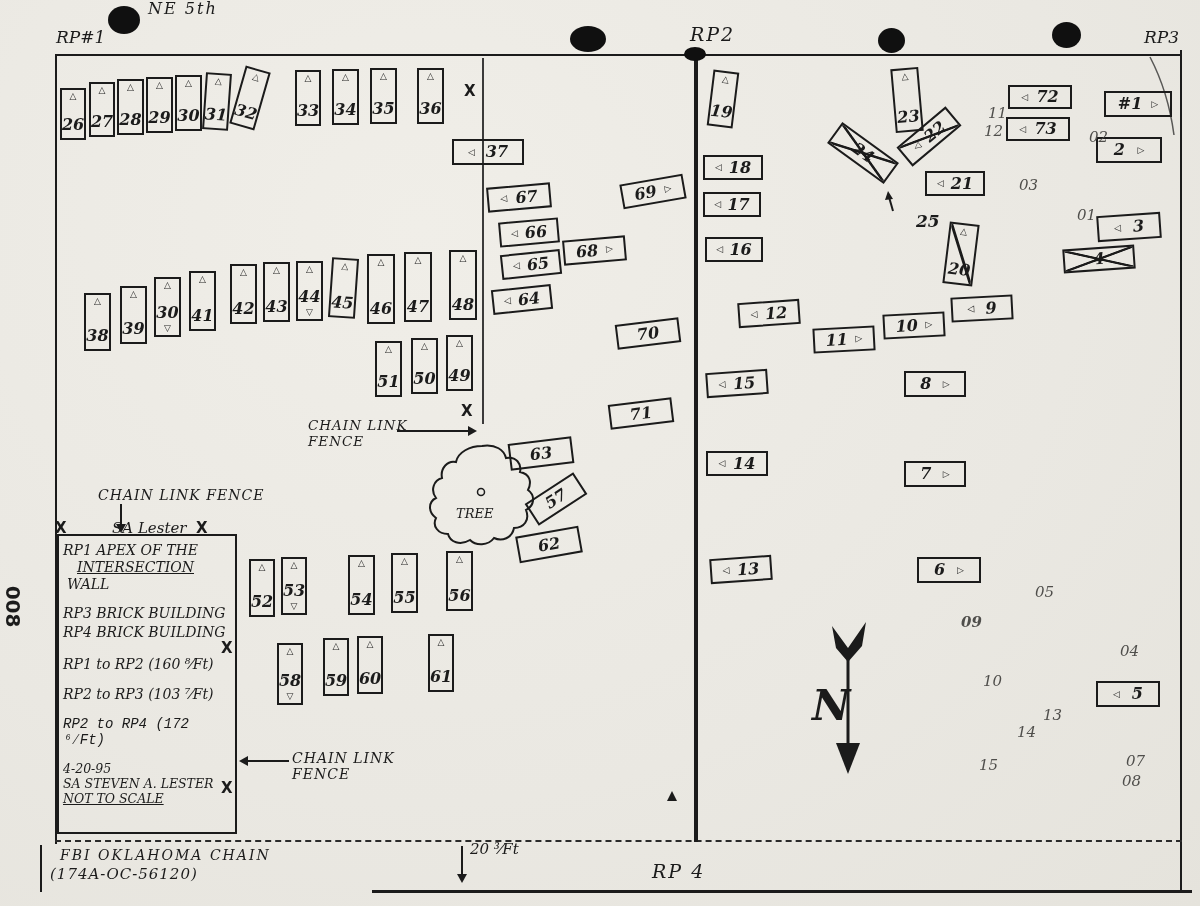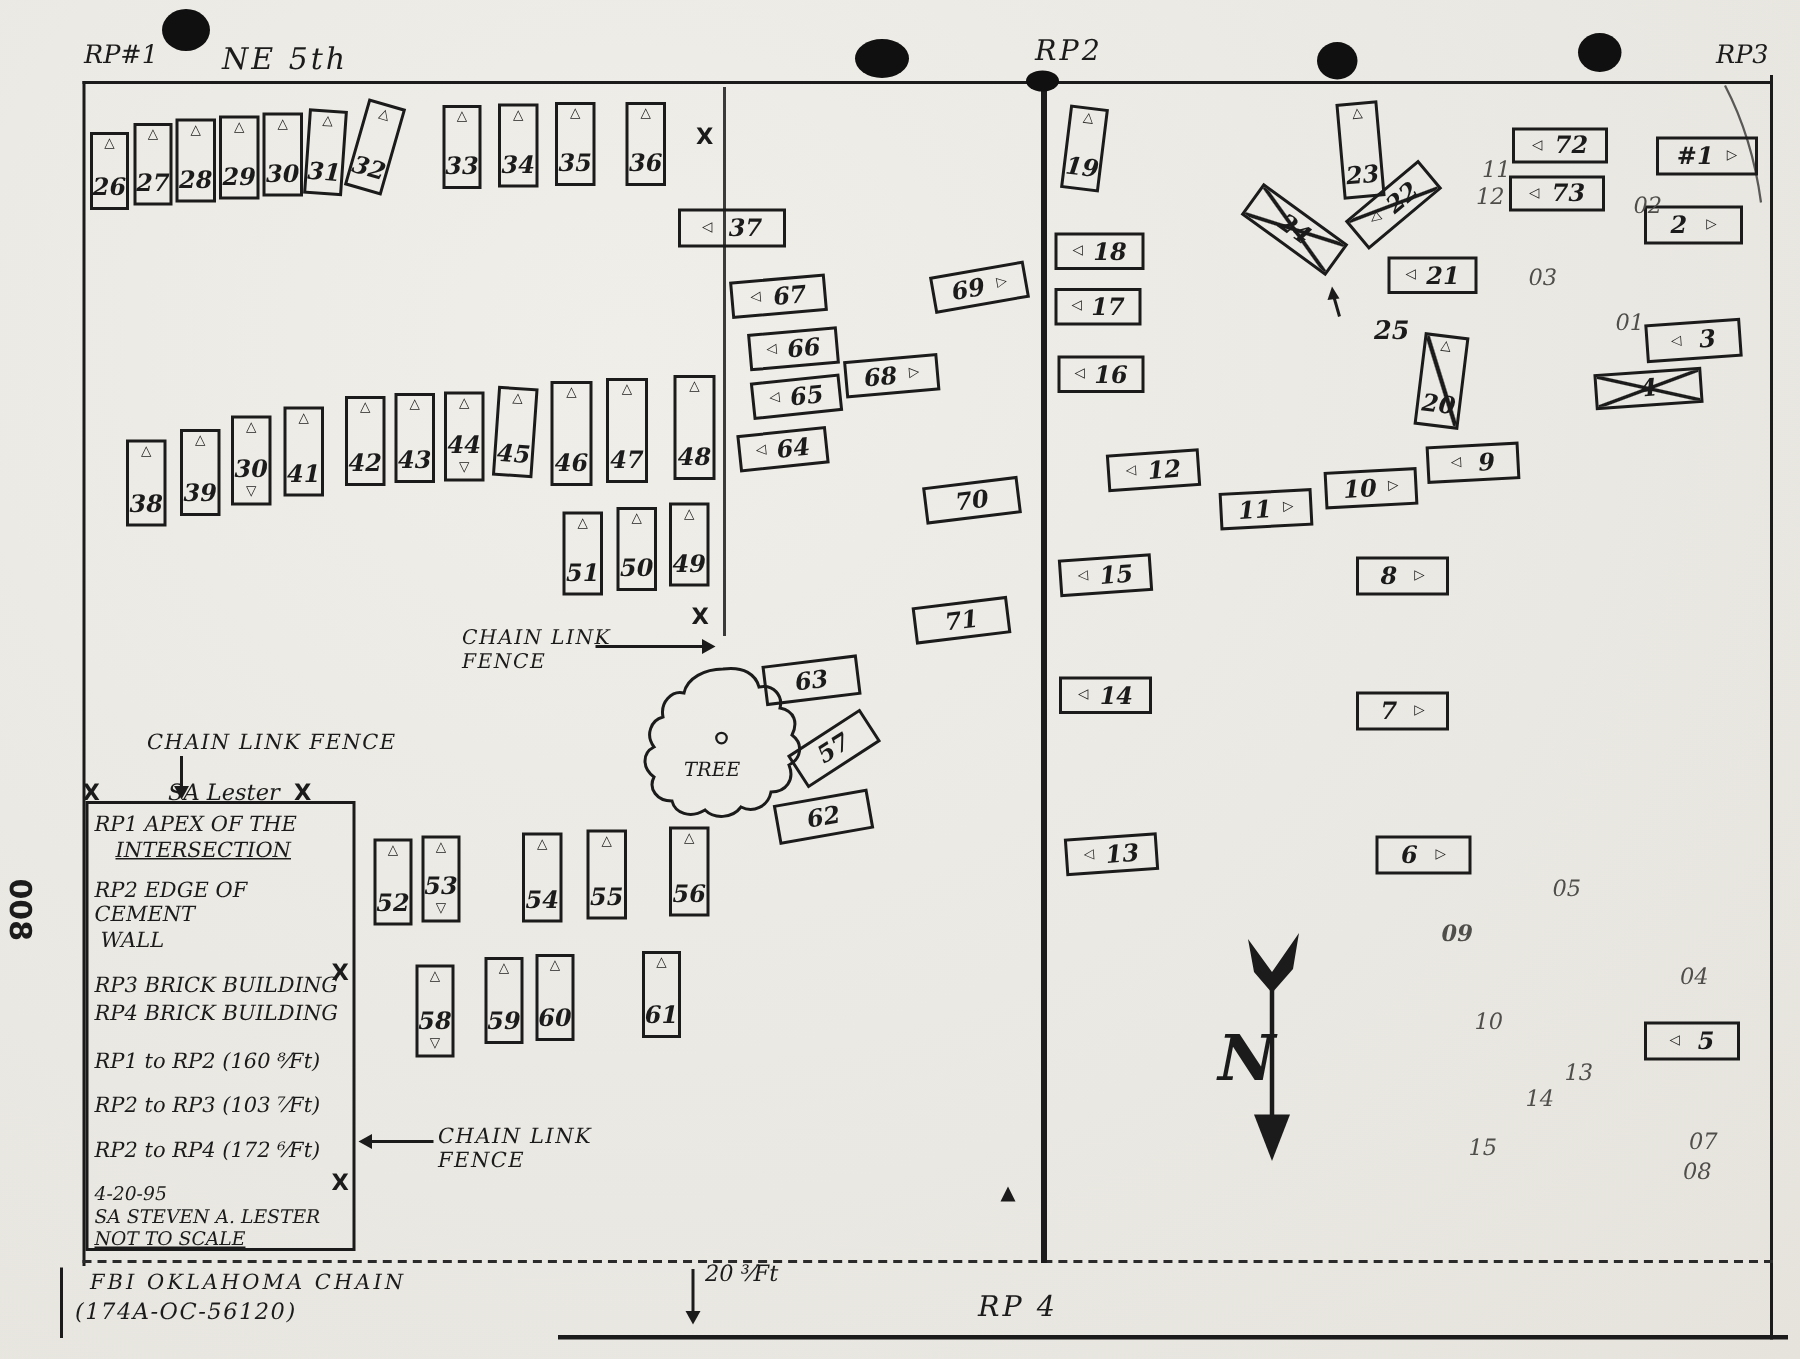--- a/index.html
+++ b/index.html
@@ -42,21 +42,21 @@
   <div class="line" style="left:55px;top:54px;width:2px;height:790px;"></div>
   <div class="line" style="left:1180px;top:50px;width:2px;height:843px;"></div>
   <div class="dashed" style="left:55px;top:840px;width:1127px;height:0;"></div>
   <div class="line" style="left:372px;top:890px;width:820px;height:3px;"></div>
   <div class="line" style="left:40px;top:845px;width:2px;height:47px;"></div>
 
   <div class="line" style="left:694px;top:56px;width:4px;height:786px;"></div>
   <div class="line" style="left:482px;top:58px;width:2px;height:366px;opacity:.85;"></div>
 
   <div class="label hand" style="left:56px;top:28px;font-size:17px;">RP#1</div>
-  <div class="label hand" style="left:148px;top:28px;font-size:20px;letter-spacing:2px;">NE 5th</div>
+  <div class="label hand" style="left:148px;top:0;font-size:16px;letter-spacing:2px;">NE 5th</div>
   <div class="label hand" style="left:690px;top:24px;font-size:19px;letter-spacing:2px;">RP2</div>
   <div class="label hand" style="left:1144px;top:28px;font-size:17px;">RP3</div>
 
   <div class="label" style="left:-8px;top:595px;font-size:20px;font-weight:bold;font-family:'DejaVu Sans',sans-serif;transform:rotate(90deg);">008</div>
 
   <div class="label hand caps" style="left:308px;top:418px;font-size:13.5px;">CHAIN LINK
 FENCE</div>
   <div class="label hand caps" style="left:98px;top:487px;font-size:14px;">CHAIN LINK FENCE</div>
   <div class="label hand caps" style="left:292px;top:750px;font-size:14px;">CHAIN LINK
 FENCE</div>
@@ -67,27 +67,26 @@
   <div class="label hand" style="left:470px;top:841px;font-size:15px;">20 ³⁄Ft</div>
   <div class="label hand" style="left:652px;top:861px;font-size:19px;letter-spacing:2px;">RP 4</div>
 
   <div class="label hand" style="left:60px;top:847px;font-size:14px;letter-spacing:2px;">FBI  OKLAHOMA  CHAIN</div>
   <div class="label hand" style="left:50px;top:866px;font-size:15px;letter-spacing:1px;">(174A-OC-56120)</div>
 
   <div class="label hand" style="left:112px;top:520px;font-size:15px;">SA Lester</div>
   <div id="legend-box">
       <div class="lg-line" style="margin-top: 2px;">RP1 APEX OF THE</div>
       <div class="lg-line" style="padding-left: 14px; text-decoration: underline;">INTERSECTION</div>
-      <div class="lg-line" style="margin-top: 10px;">RP2 EDGE OF CEMENT</div>
       <div class="lg-line" style="padding-left: 4px;">WALL</div>
       <div class="lg-line" style="margin-top: 13px;">RP3 BRICK BUILDING</div>
       <div class="lg-line" style="margin-top: 2px;">RP4 BRICK BUILDING</div>
       <div class="lg-line" style="margin-top: 15px;">RP1 to RP2 (160 ⁸⁄Ft)</div>
       <div class="lg-line" style="margin-top: 13px;">RP2 to RP3 (103 ⁷⁄Ft)</div>
-      <div class="lg-line" style="margin-top: 13px;">RP2 to RP4 (172 ⁶⁄Ft)</div>
+      <div class="lg-line" style="margin-top: 13px; font-family: Liberation Mono, monospace;">RP2 to RP4 (172 ⁶⁄Ft)</div>
       <div class="lg-line small" style="margin-top: 12px;">4-20-95</div>
       <div class="lg-line small">SA STEVEN A. LESTER</div>
       <div class="lg-line small underline">NOT TO SCALE</div>
     </div>
 
   <svg class="overlay" width="1200" height="906" viewBox="0 0 1200 906">
 
     <g>
       <path d="M482,446 C496,444 504,450 506,458 C516,456 522,464 520,472 C530,474 532,482 528,490
                C536,496 534,506 526,510 C530,520 524,528 514,528 C512,538 502,542 494,538

